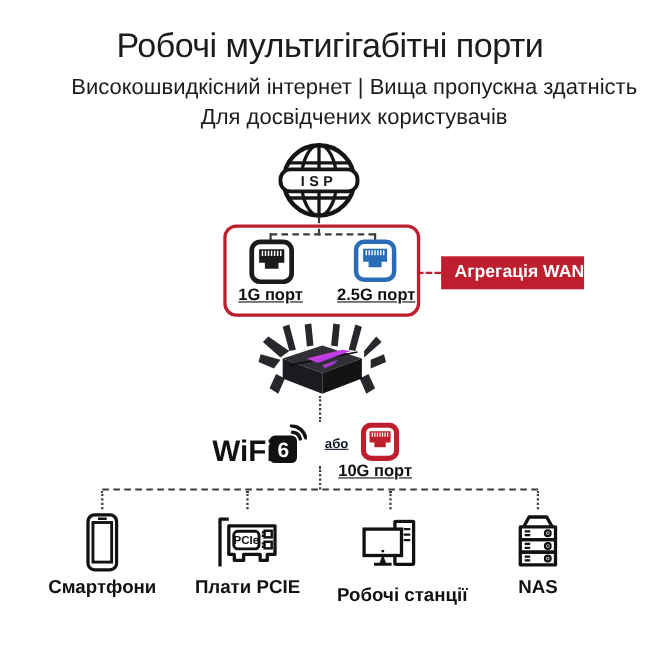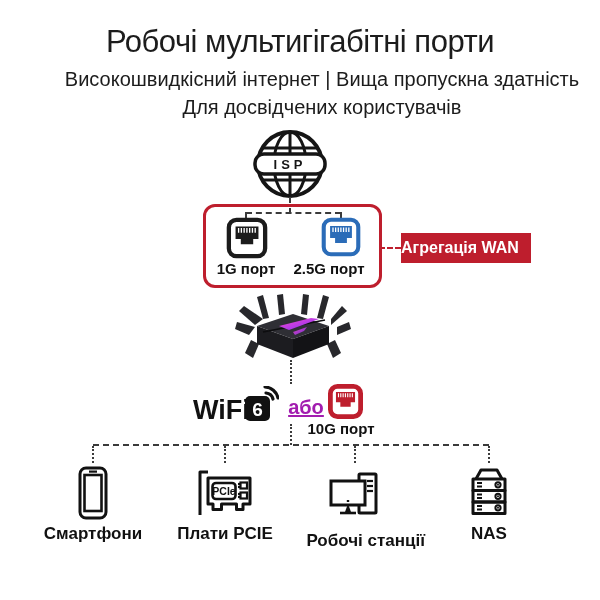--- a/index.html
+++ b/index.html
@@ -14,26 +14,26 @@
   .sub1{top:68px;}
   .sub2{top:96px;}
   
   .vdash{width:0;border-left:2px dashed #3b3b3b;}
   .vdot{width:0;border-left:2px dotted #3b3b3b;}
   .hdash{height:0;border-top:2px dashed #3b3b3b;}
   .hdash-red{height:0;border-top:2px dashed #be1e2d;}
   
   .wan-box{left:203px;top:204px;width:173px;height:78px;border:3px solid #be1e2d;border-radius:12px;z-index:2;background:transparent;}
   .port{display:block;}
-  .port-label{font-size:15px;font-weight:bold;color:#111;}
+  .port-label{font-size:15px;font-weight:bold;color:#111;text-decoration:underline;}
   .wan-badge{
     left:401px;top:233px;width:130px;height:30px;line-height:30px;
-    background:#be1e2d;color:#fff;font-size:16px;font-weight:bold;text-align:left;z-index:3;
+    background:#be1e2d;color:#fff;font-size:16px;font-weight:bold;text-align:right;z-index:3;
   }
-  .or-label{font-size:20px;font-weight:bold;color:#a21caf;text-decoration:underline;}
+  .or-label{font-size:12px;font-weight:bold;color:#0f172a;text-decoration:underline;}
   .dev-label{font-size:17px;font-weight:bold;color:#111;}
   svg text{font-family:"Liberation Sans", sans-serif;}
 </style>
 </head>
 <body>
 
 <div class="stage">
 
   <div class="abs title center">Робочі мультигігабітні порти</div>
   <div class="abs sub sub1 center">Високошвидкісний інтернет | Вища пропускна здатність</div>
@@ -67,21 +67,21 @@
   </div>
   <div class="abs port-label center" style="left:206px;top:260px;width:80px;">1G порт</div>
 
   <div class="abs" style="left:321px;top:217px;z-index:3;">
     <svg class="port" width="40" height="40" viewBox="0 0 44 44">
       <rect x="3" y="3" width="38" height="38" rx="8" fill="#fff" stroke="#2b6cb8" stroke-width="4.5"></rect>
       <path d="M10 10 h24 v13 h-5.5 v5.5 h-13 v-5.5 H10 z" fill="#2b6cb8"></path>
       <line x1="12.5" y1="14" x2="32" y2="14" stroke="#fff" stroke-width="5" stroke-dasharray="1.4 1.5"></line>
     </svg>
   </div>
-  <div class="abs port-label center" style="left:289px;top:260px;width:80px;">2.5G порт</div>
+  <div class="abs port-label center" style="left:302px;top:260px;width:80px;">2.5G порт</div>
 
   <div class="abs hdash-red" style="left:379px;top:247px;width:22px;"></div>
   <div class="abs wan-badge">Агрегація WAN</div>
 
   <div class="abs" style="left:232px;top:292px;">
     <svg width="122" height="72" viewBox="0 0 122 72">
       <defs>
         <linearGradient id="rogGrad" x1="0" y1="0" x2="1" y2="1">
           <stop offset="0" stop-color="#ff49d1"></stop>
             <stop offset="1" stop-color="#7b2ff7"></stop>

